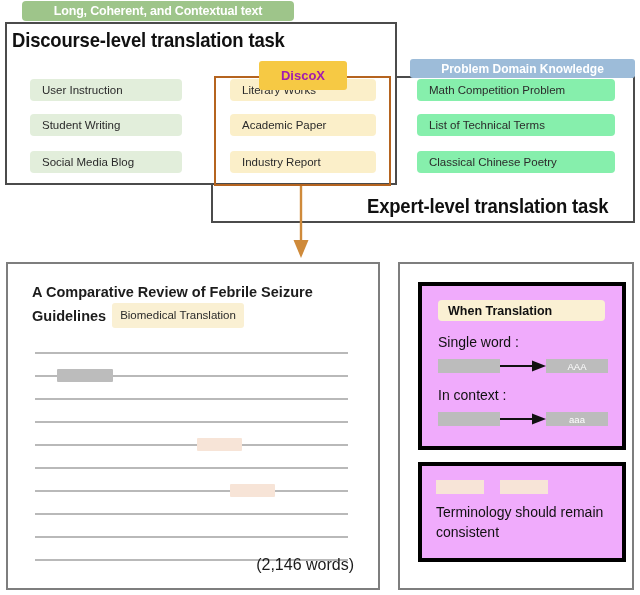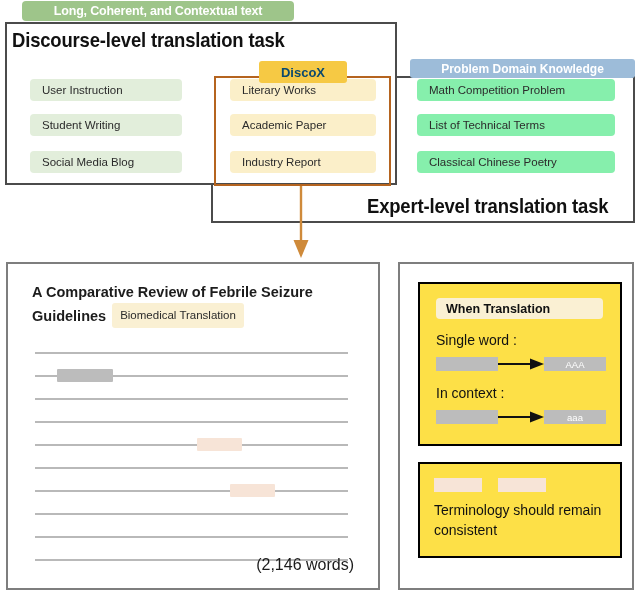--- a/index.html
+++ b/index.html
@@ -105,24 +105,24 @@
   
   .box-discox {
     left: 214px; top: 76px;
     width: 177px; height: 110px;
     border: 2px solid #b5641f;
     background: transparent;
     z-index: 4;
   }
   .pill-discox {
     left: 259px; top: 61px;
-    width: 88px; height: 22px;
+    width: 88px; height: 29px;
     background: #f6c944;
     border-radius: 3px;
-    color: #0c4a6e;
+    color: #a21caf;
     font-size: 13px;
     font-weight: bold;
     display: flex;
     align-items: center;
     justify-content: center;
     z-index: 7;
   }
   .pill-sdk {
     left: 410px; top: 59px;
     width: 225px; height: 19px;
@@ -202,22 +202,22 @@
   .doc-words {
     position: absolute;
     right: 24px; bottom: 14px;
     font-size: 16px;
     color: #1c1c1c;
   }
 
   
   .card {
     position: absolute;
-    border: 2px solid #000000;
-    background: #fde047;
+    border: 4px solid #000000;
+    background: #f0abfc;
   }
   .card-when {
     left: 18px; top: 18px;
     width: 200px; height: 160px;
   }
   .card-term {
     left: 18px; top: 198px;
     width: 200px; height: 92px;
   }
   .pill-when {

